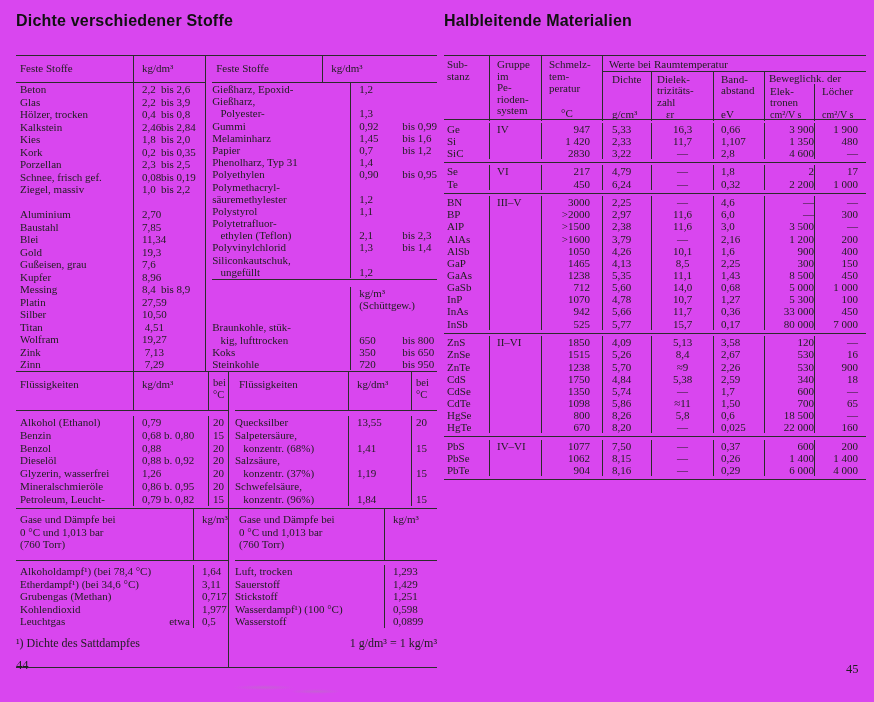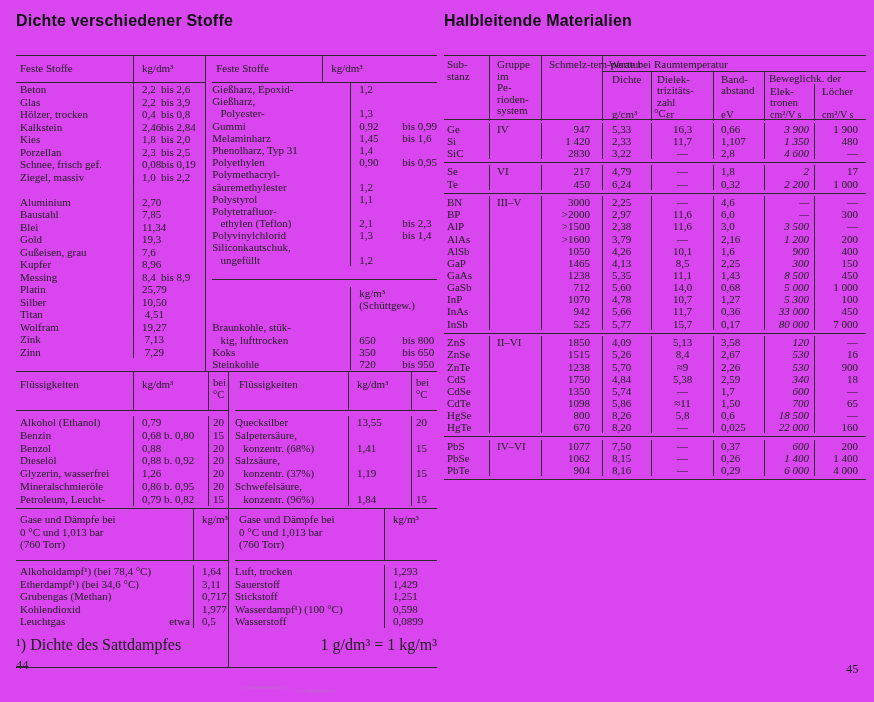--- a/index.html
+++ b/index.html
@@ -60,34 +60,34 @@
   .hg-gl .hname,.hg-gr .hname{padding-top:4px;line-height:12.6px;}
   .hg-gl .hunit,.hg-gr .hunit{border-left:1px solid #2c2c2c;padding-left:8px;padding-top:4px;}
   .ggl{grid-template-columns:140px 37px 1fr;height:12.6px;line-height:12.6px;}
   .ggr{grid-template-columns:112px 37px 1fr;height:12.6px;line-height:12.6px;}
   .ggl .dcell:nth-child(1){padding-left:4px;}
   .ggl .dcell:nth-child(2),.ggr .dcell:nth-child(2){text-align:right;padding-right:3px;}
   .ggl .dcell:nth-child(3),.ggr .dcell:nth-child(3){border-left:1px solid #2c2c2c;padding-left:8px;}
   .gs-body{padding-top:4px;}
 
   #footnote-row{position:absolute;left:16px;top:636px;width:421px;display:flex;
-                justify-content:space-between;font-size:16px;}
+                justify-content:space-between;font-size:12px;}
   .pagenum{position:absolute;font-size:12.5px;}
   #pagenum-left{left:16px;top:658px;}
   #pagenum-right{left:846px;top:662px;}
 
   
   #sc-table{position:absolute;left:444px;top:55px;width:422px;font-size:11px;}
   #sc-header{border-top:1.5px solid #2c2c2c;border-bottom:1.5px solid #2c2c2c;height:65px;
              box-sizing:border-box;display:grid;grid-template-columns:46px 52px 61px 1fr;}
   .sch{box-sizing:border-box;line-height:11.8px;padding-top:3px;}
   .br{border-right:1px solid #2c2c2c;}
   .sch.substanz{padding-left:3px;}
   .sch.gruppe{padding-left:7px;line-height:11.5px;}
-  .sch.schmelz{padding-left:7px;display:flex;flex-direction:row;}
+  .sch.schmelz{padding-left:7px;display:flex;flex-direction:column;}
   .sch .unit{margin-top:auto;padding-bottom:1px;}
   .sch.schmelz .unit{padding-left:12px;}
   #werte-wrap{display:flex;flex-direction:column;}
   #werte-title{height:13px;line-height:13px;padding-left:6px;padding-top:2px;
                border-bottom:1px solid #2c2c2c;white-space:nowrap;}
   #werte-cols{flex:1;display:grid;grid-template-columns:49px 62px 51px 1fr;}
   .wc{box-sizing:border-box;display:flex;flex-direction:column;line-height:11.3px;padding-top:2px;}
   .wc .unit{margin-top:auto;padding-bottom:1px;}
   .wc.dichte{padding-left:9px;}
   .wc.dielek{padding-left:5px;}
@@ -103,21 +103,21 @@
   .sc-group.rt{border-top:1px solid #2c2c2c;}
   .sc-row{display:grid;grid-template-columns:46px 52px 61px 49px 62px 51px 50px 1fr;
           height:12.15px;line-height:12.15px;}
   .sc-c{box-sizing:border-box;white-space:pre;}
   .sc-c.c0{padding-left:3px;}
   .sc-c.c1{padding-left:7px;}
   .sc-c.c2{text-align:right;padding-right:12px;}
   .sc-c.c3{padding-left:9px;}
   .sc-c.c4{text-align:center;}
   .sc-c.c5{padding-left:7px;}
-  .sc-c.c6{text-align:right;padding-right:5px;font-style:italic;}
+  .sc-c.c6{text-align:right;}
   .sc-c.c7{text-align:right;padding-right:8px;}
   .sc-group:last-child{border-bottom:1.5px solid #2c2c2c;}
 
   .smudge{position:absolute;height:5px;border-radius:50%;opacity:.28;
           background:radial-gradient(closest-side,#9a9a9a,transparent);}
   #smudge1{left:232px;top:685px;width:64px;}
   #smudge2{left:290px;top:689px;width:52px;}
 </style>
 </head>
 <body>
@@ -155,20 +155,25 @@
               <div class="dcell">Kalkstein</div>
               <div class="dcell">2,46</div>
               <div class="dcell">bis 2,84</div>
             </div>
             <div class="drow gsl">
               <div class="dcell">Kies</div>
               <div class="dcell">1,8</div>
               <div class="dcell">bis 2,0</div>
             </div>
             <div class="drow gsl">
+              <div class="dcell">Kork</div>
+              <div class="dcell">0,2</div>
+              <div class="dcell">bis 0,35</div>
+            </div>
+            <div class="drow gsl">
               <div class="dcell">Porzellan</div>
               <div class="dcell">2,3</div>
               <div class="dcell">bis 2,5</div>
             </div>
             <div class="drow gsl">
               <div class="dcell">Schnee, frisch gef.</div>
               <div class="dcell">0,08</div>
               <div class="dcell">bis 0,19</div>
             </div>
             <div class="drow gsl">
@@ -211,21 +216,21 @@
               <div class="dcell">8,96</div>
               <div class="dcell"></div>
             </div>
             <div class="drow gsl">
               <div class="dcell">Messing</div>
               <div class="dcell">8,4</div>
               <div class="dcell">bis 8,9</div>
             </div>
             <div class="drow gsl">
               <div class="dcell">Platin</div>
-              <div class="dcell">25,79</div>
+              <div class="dcell">27,59</div>
               <div class="dcell"></div>
             </div>
             <div class="drow gsl">
               <div class="dcell">Silber</div>
               <div class="dcell">10,50</div>
               <div class="dcell"></div>
             </div>
             <div class="drow gsl">
               <div class="dcell">Titan</div>
               <div class="dcell"> 4,51</div>
@@ -271,20 +276,25 @@
             </div>
             <div class="drow gsr">
               <div class="dcell">Gummi</div>
               <div class="dcell">0,92</div>
               <div class="dcell">bis 0,99</div>
             </div>
             <div class="drow gsr">
               <div class="dcell">Melaminharz</div>
               <div class="dcell">1,45</div>
               <div class="dcell">bis 1,6</div>
+            </div>
+            <div class="drow gsr">
+              <div class="dcell">Papier</div>
+              <div class="dcell">0,7</div>
+              <div class="dcell">bis 1,2</div>
             </div>
             <div class="drow gsr">
               <div class="dcell">Phenolharz, Typ 31</div>
               <div class="dcell">1,4</div>
               <div class="dcell"></div>
             </div>
             <div class="drow gsr">
               <div class="dcell">Polyethylen</div>
               <div class="dcell">0,90</div>
               <div class="dcell">bis 0,95</div>

